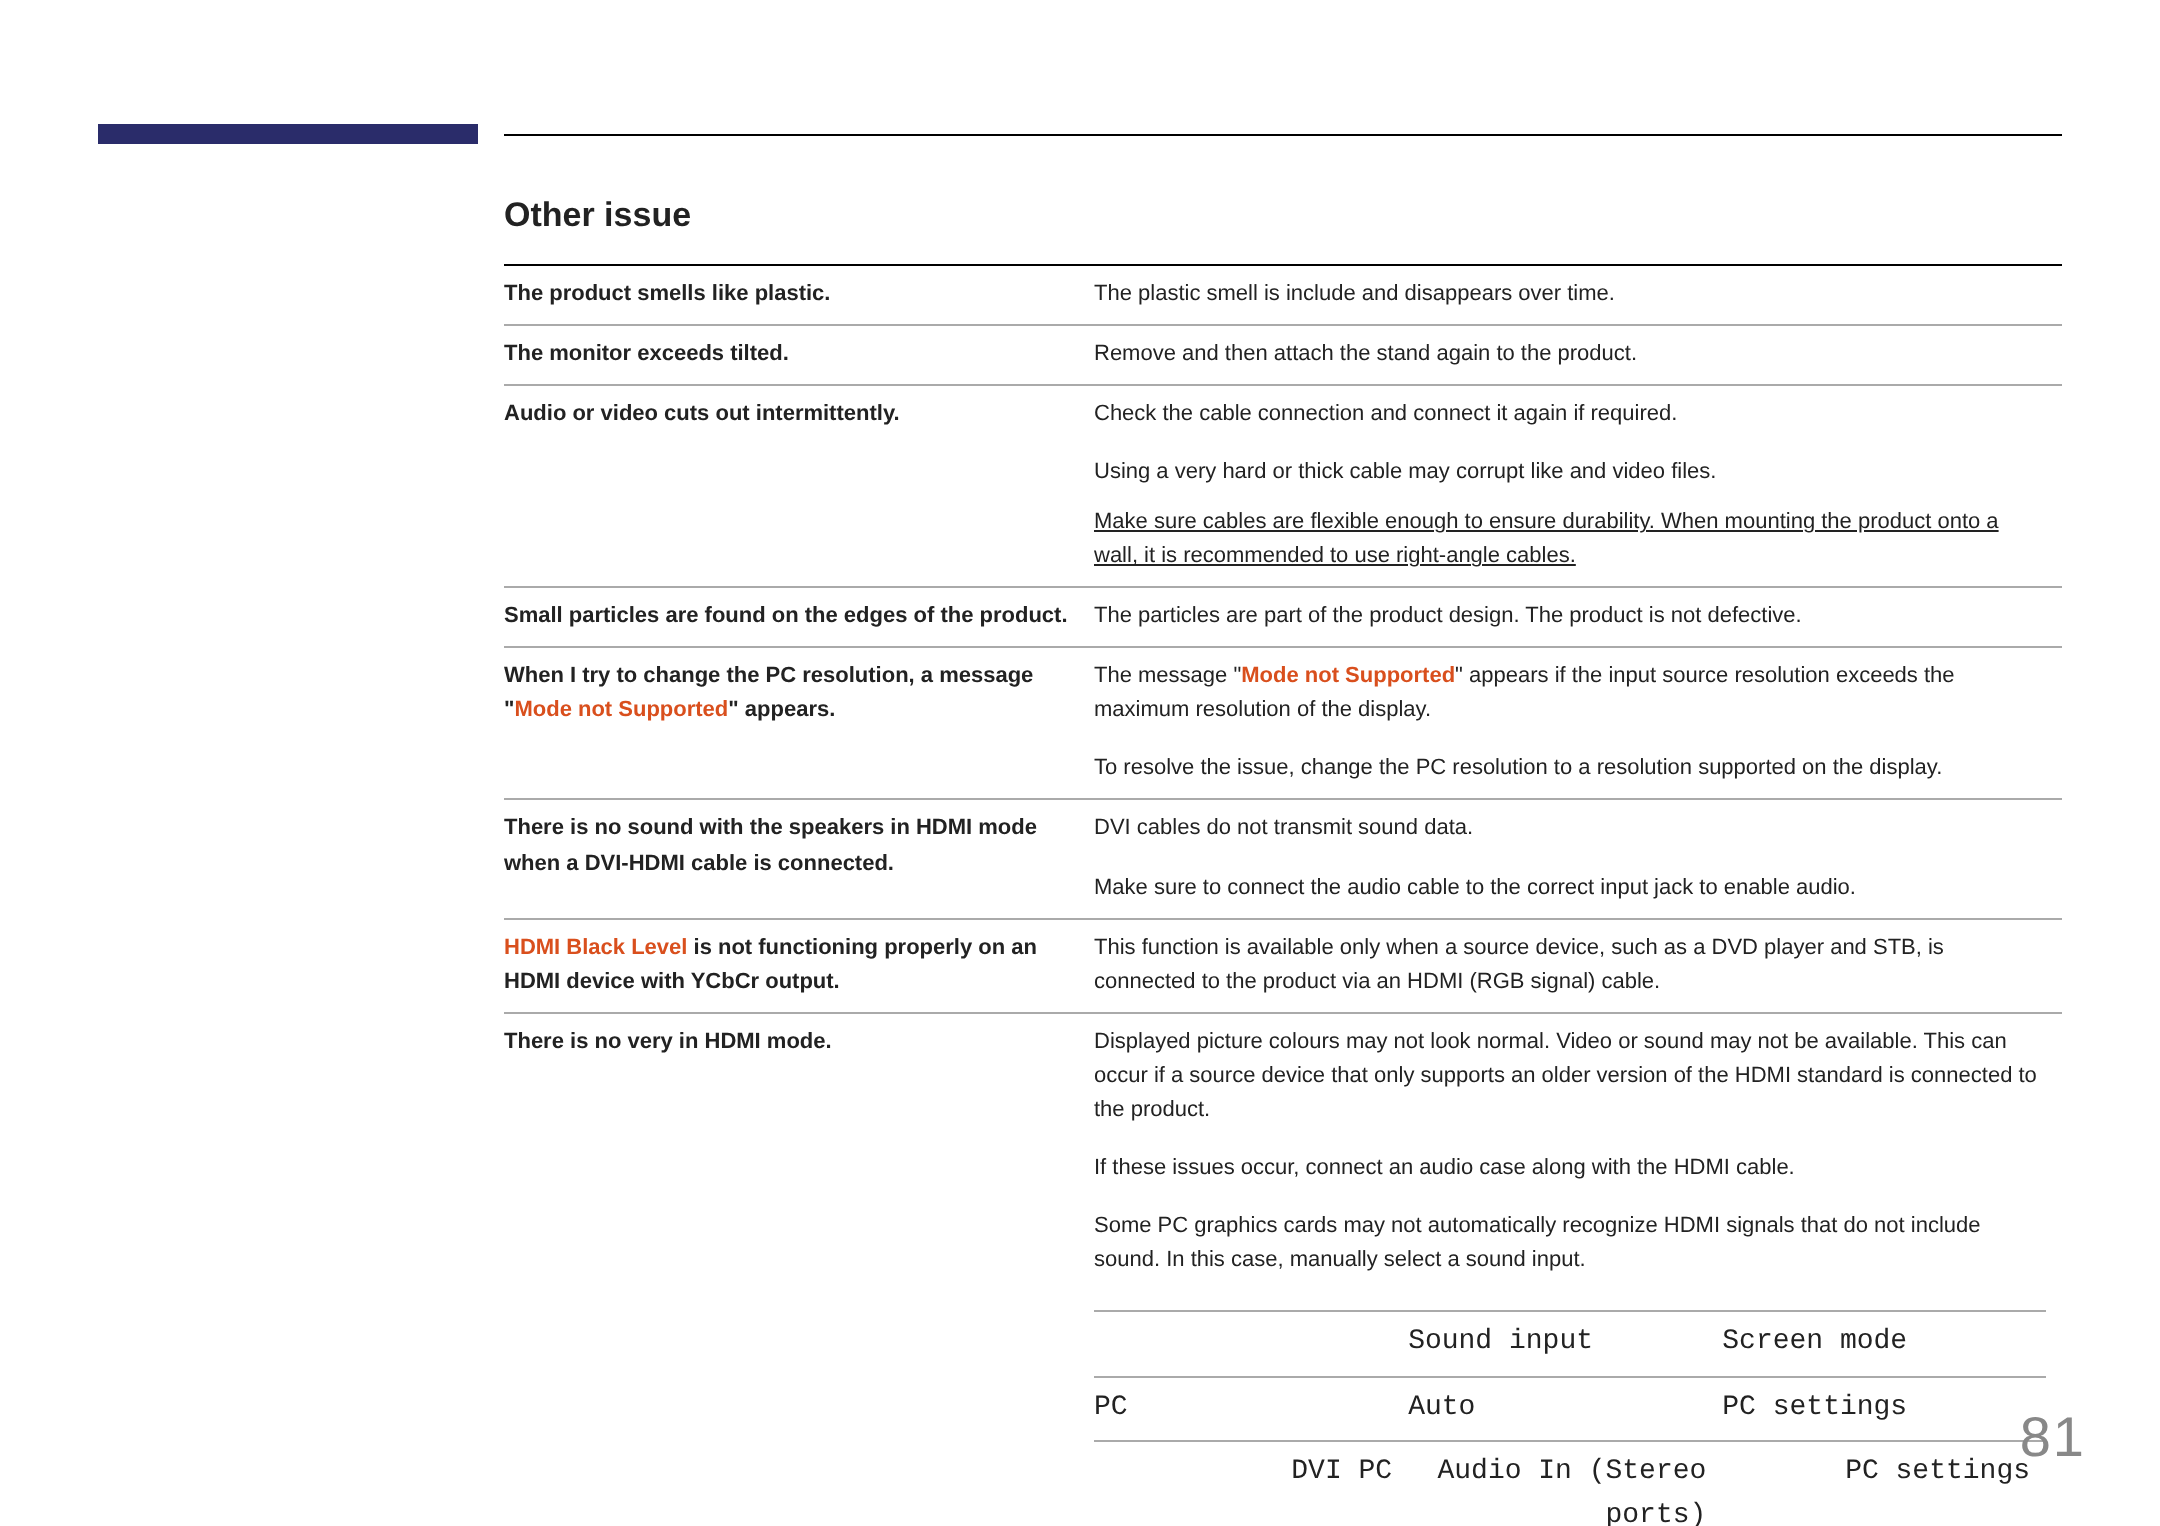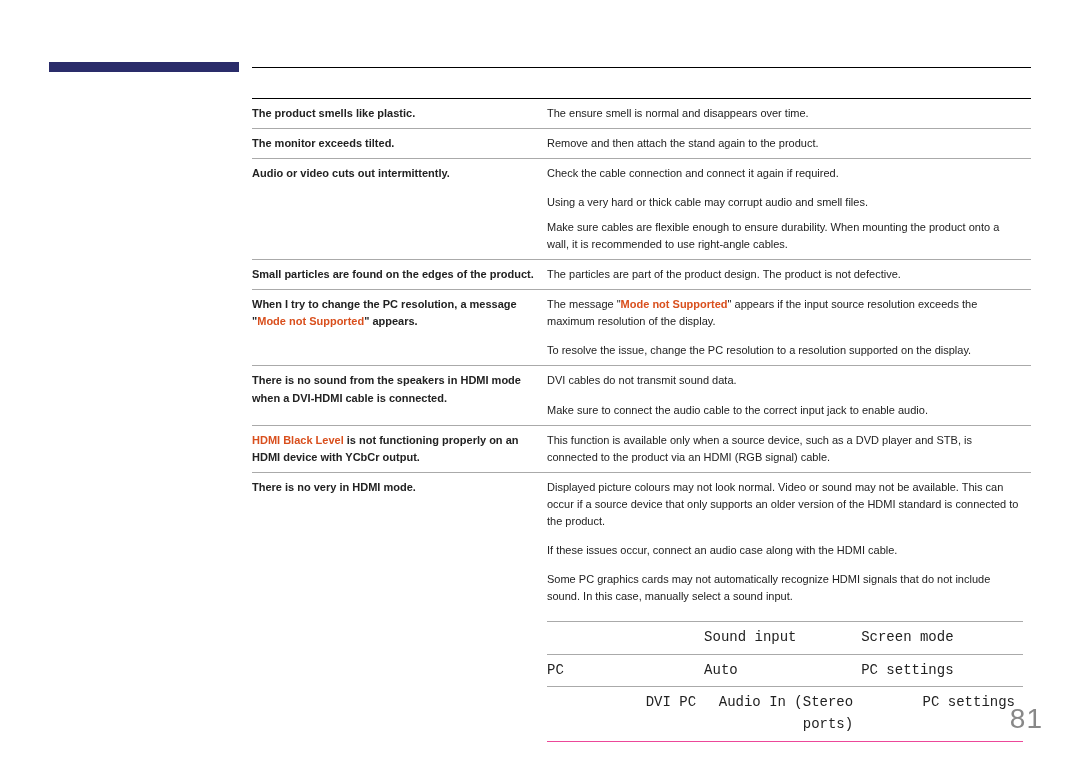--- a/index.html
+++ b/index.html
@@ -15,53 +15,54 @@
   table.issues tr.sep td { border-top: 1px solid #aaa; }
   table.issues tr.major-sep td { border-top: 1px solid #000; }
   .highlight { color: #d94f1d; font-weight: 700; }
   table.inner { width: 100%; border-collapse: collapse; font-size: 14px; margin-top: 4px; font-family: Liberation Mono, monospace; }
   table.inner td { border-top: 1px solid #aaa; padding: 5px 8px 5px 0; font-weight: 400; }
   table.inner tr:last-child td { border-bottom: 1px solid #ec4899; text-align: right; }
   table.inner td.c1 { width: 33%; }
   table.inner td.c2 { width: 33%; }
   table.inner td.c3 { width: 34%; }
   .page-number { position: absolute; right: 37px; bottom: 28px; font-size: 28px; color: #888; font-weight: 300; letter-spacing: 1px; }
-  .para + .para { margin-top: 8px; }
+  .para + .para { margin-top: 8px; text-decoration: underline; }
 </style>
 </head>
 <body>
 
 <div class="page">
   <div class="header-bar"></div>
   <div class="top-rule"></div>
 
   <div class="content">
+    <h2>Other issue</h2>
     <table class="issues">
       <tbody id="issues-body">
           <tr class="major-sep">
             <td class="issue" rowspan="1">The product smells like plastic.</td>
             <td>
-              <div class="para">The ensure smell is normal and disappears over time.</div>
+              <div class="para">The plastic smell is include and disappears over time.</div>
             </td>
           </tr>
           <tr class="sep">
             <td class="issue" rowspan="1">The monitor exceeds tilted.</td>
             <td>
               <div class="para">Remove and then attach the stand again to the product.</div>
             </td>
           </tr>
           <tr class="sep">
             <td class="issue" rowspan="2">Audio or video cuts out intermittently.</td>
             <td>
               <div class="para">Check the cable connection and connect it again if required.</div>
             </td>
           </tr>
           <tr>
             <td>
-              <div class="para">Using a very hard or thick cable may corrupt audio and smell files.</div>
+              <div class="para">Using a very hard or thick cable may corrupt like and video files.</div>
               <div class="para">Make sure cables are flexible enough to ensure durability. When mounting the product onto a wall, it is recommended to use right-angle cables.</div>
             </td>
           </tr>
           <tr class="sep">
             <td class="issue" rowspan="1">Small particles are found on the edges of the product.</td>
             <td>
               <div class="para">The particles are part of the product design. The product is not defective.</div>
             </td>
           </tr>
           <tr class="sep">
@@ -69,21 +70,21 @@
             <td>
               <div class="para"><span>The message "</span><span class="highlight">Mode not Supported</span><span>" appears if the input source resolution exceeds the maximum resolution of the display.</span></div>
             </td>
           </tr>
           <tr>
             <td>
               <div class="para"><span>To resolve the issue, change the PC resolution to a resolution supported on the display.</span></div>
             </td>
           </tr>
           <tr class="sep">
-            <td class="issue" rowspan="2">There is no sound from the speakers in HDMI mode when a DVI-HDMI cable is connected.</td>
+            <td class="issue" rowspan="2">There is no sound with the speakers in HDMI mode when a DVI-HDMI cable is connected.</td>
             <td>
               <div class="para">DVI cables do not transmit sound data.</div>
             </td>
           </tr>
           <tr>
             <td>
               <div class="para">Make sure to connect the audio cable to the correct input jack to enable audio.</div>
             </td>
           </tr>
           <tr class="sep">

